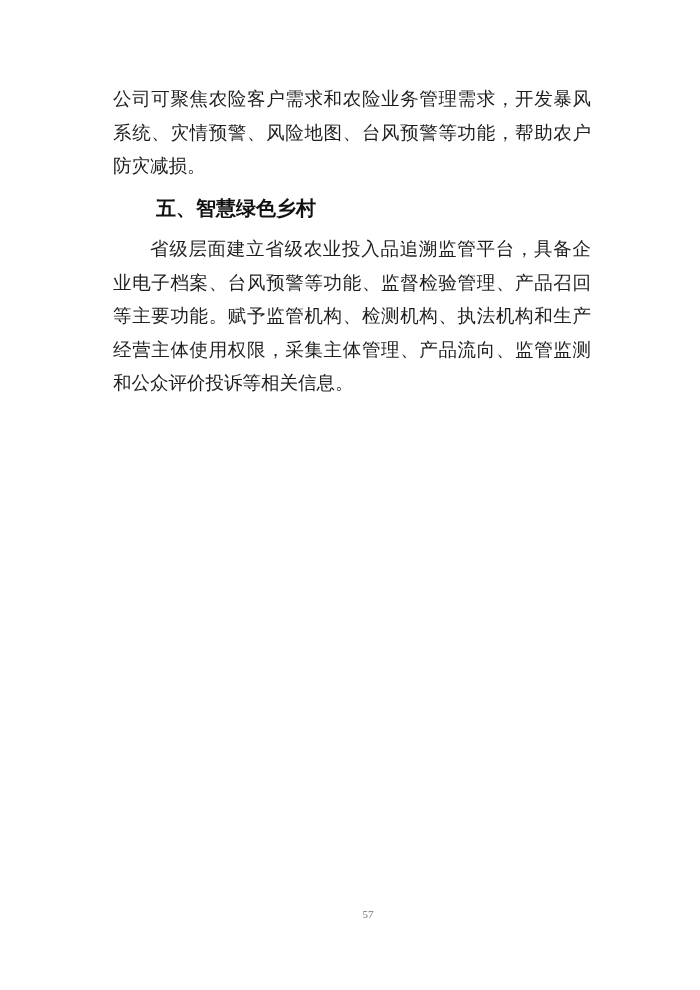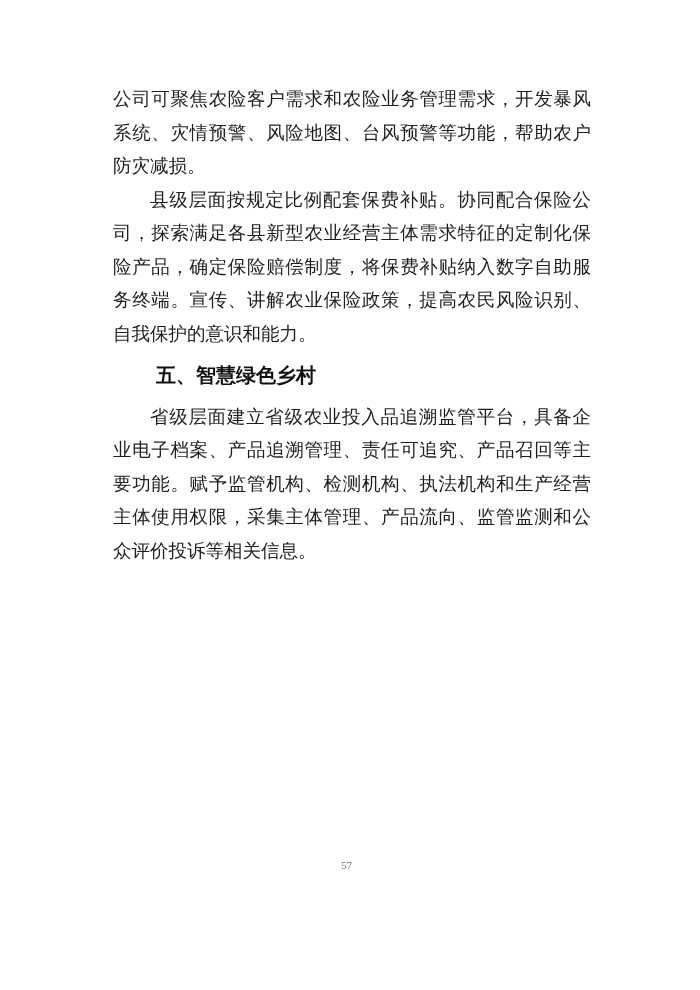--- a/index.html
+++ b/index.html
@@ -48,32 +48,31 @@
     font-size: 19px;
     line-height: 33.5px;
     text-indent: 1.35em;
     text-align: left;
     letter-spacing: 2px;
     color: #1e1e1e;
   }
   .page-number {
     position: absolute;
     left: 341px;
-    top: 857px;
+    top: 906px;
     width: 54px;
-    text-align: left;
+    text-align: center;
     font-size: 11px;
     line-height: 16px;
     color: #6b7280;
   }
 </style>
 </head>
 <body>
 
 <div class="page">
   <div class="text-block">
     <p class="body no-indent">公司可聚焦农险客户需求和农险业务管理需求，开发暴风系统、灾情预警、风险地图、台风预警等功能，帮助农户防灾减损。</p>
-    <p class="body">县级层面按规定比例配套保费补贴。协同配合保险公司，探索满足各县新型农业经营主体需求特征的定制化保险产品，确定保险赔偿制度，将保费补贴纳入数字自助服务终端。宣传、讲解农业保险政策，提高农民风险识别、自我保护的意识和能力。</p>
     <h2 class="section-heading">五、智慧绿色乡村</h2>
-    <p class="body">省级层面建立省级农业投入品追溯监管平台，具备企业电子档案、产品追溯管理、责任可追究、产品召回等主要功能。赋予监管机构、检测机构、执法机构和生产经营主体使用权限，采集主体管理、产品流向、监管监测和公众评价投诉等相关信息。</p>
+    <p class="body">省级层面建立省级农业投入品追溯监管平台，具备企业电子档案、台风预警等功能、监督检验管理、产品召回等主要功能。赋予监管机构、检测机构、执法机构和生产经营主体使用权限，采集主体管理、产品流向、监管监测和公众评价投诉等相关信息。</p>
   </div>
   <div class="page-number">57</div>
 </div>
 
 </body></html>

